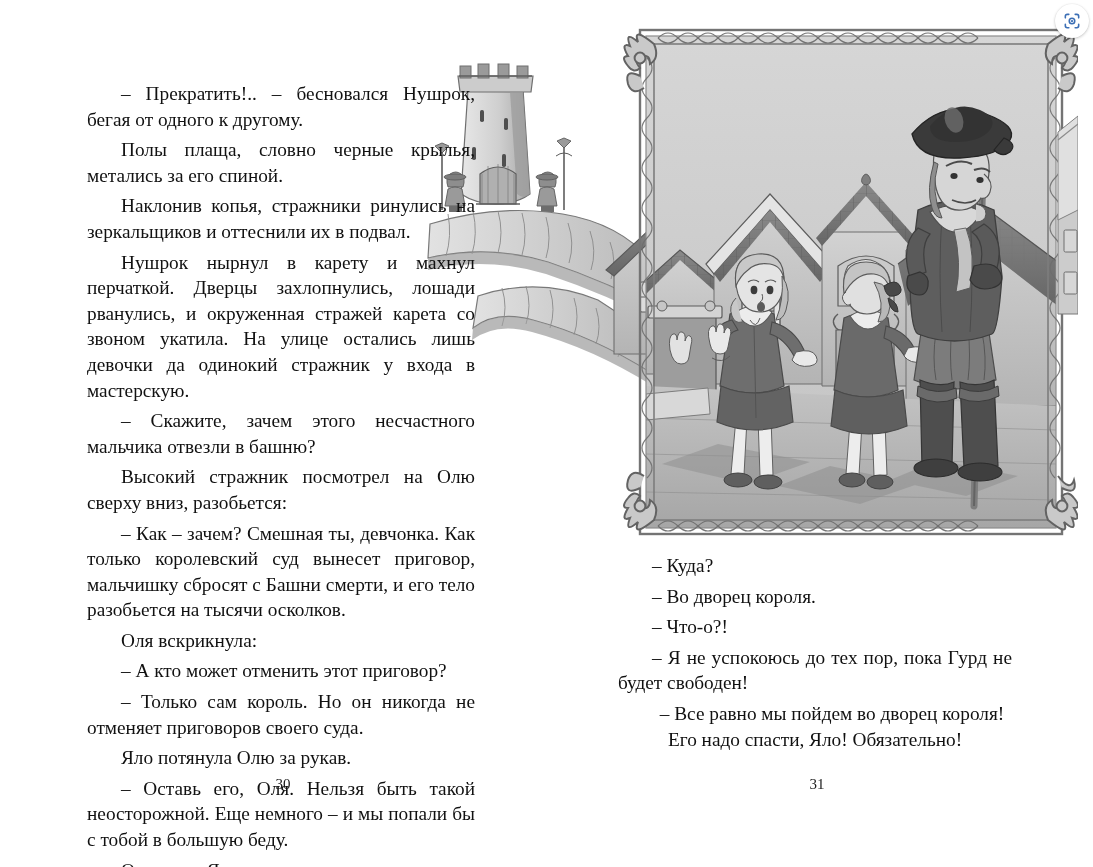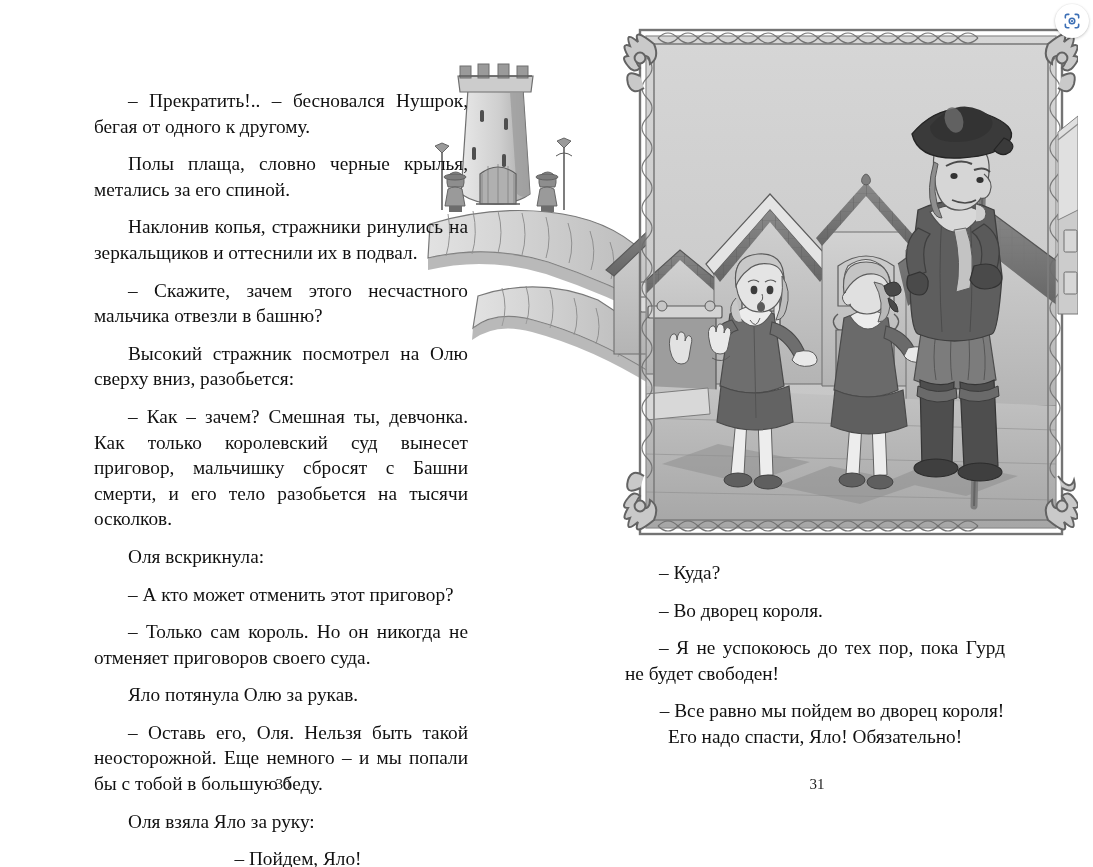--- a/index.html
+++ b/index.html
@@ -32,21 +32,21 @@
     text-align: justify;
     text-justify: inter-word;
     color: #111111;
     hyphens: manual;
   }
 
   .column-left  { left: 82px;  top: 76px;  width: 398px; }
   .column-right { left: 613px; top: 548px; width: 404px; }
 
   .column p {
-    margin: 12px;
+    margin: 5px;
     text-indent: 34px;
   }
   .column p:last-child { text-align: center; }
 
   
   .folio {
     position: absolute;
     font-size: 15px;
     color: #1a1a1a;
     text-align: center;
@@ -439,35 +439,37 @@
         <rect x="646" y="216" width="13" height="22" rx="1.5" fill="#d7d7d7" stroke="#6e6e6e" stroke-width="1"></rect>
         <rect x="646" y="258" width="13" height="22" rx="1.5" fill="#d7d7d7" stroke="#6e6e6e" stroke-width="1"></rect>
       </g>
     </svg>
   </div>
 
   <div class="column column-left">
     <p>– Прекратить!.. – бесновался Нушрок, бегая от одного к другому.</p>
     <p>Полы плаща, словно черные крылья, метались за его спиной.</p>
     <p>Наклонив копья, стражники ринулись на зеркальщиков и оттеснили их в подвал.</p>
+    <p>Нушрок нырнул в карету и махнул перчаткой. Дверцы захлопнулись, лошади рванулись, и окруженная стражей карета со звоном укатила. На улице остались лишь девочки да одинокий стражник у входа в мастерскую.</p>
     <p>– Скажите, зачем этого несчастного мальчика отвезли в башню?</p>
     <p>Высокий стражник посмотрел на Олю сверху вниз, разобьется:</p>
     <p>– Как – зачем? Смешная ты, девчонка. Как только королевский суд вынесет приговор, мальчишку сбросят с Башни смерти, и его тело разобьется на тысячи осколков.</p>
     <p>Оля вскрикнула:</p>
     <p>– А кто может отменить этот приговор?</p>
     <p>– Только сам король. Но он никогда не отменяет приговоров своего суда.</p>
     <p>Яло потянула Олю за рукав.</p>
     <p>– Оставь его, Оля. Нельзя быть такой неосторожной. Еще немного – и мы попали бы с тобой в большую беду.</p>
     <p>Оля взяла Яло за руку:</p>
     <p>– Пойдем, Яло!</p>
   </div>
 
   <div class="column column-right">
     <p>– Куда?</p>
     <p>– Во дворец короля.</p>
+    <p>– Что-о?!</p>
     <p>– Я не успокоюсь до тех пор, пока Гурд не будет свободен!</p>
     <p>– Все равно мы пойдем во дворец короля! Его надо спасти, Яло! Обязательно!</p>
   </div>
 
   <div class="folio folio-left">30</div>
   <div class="folio folio-right">31</div>
 
 </div>
 
 <div class="lens-button" title="Google Lens">

